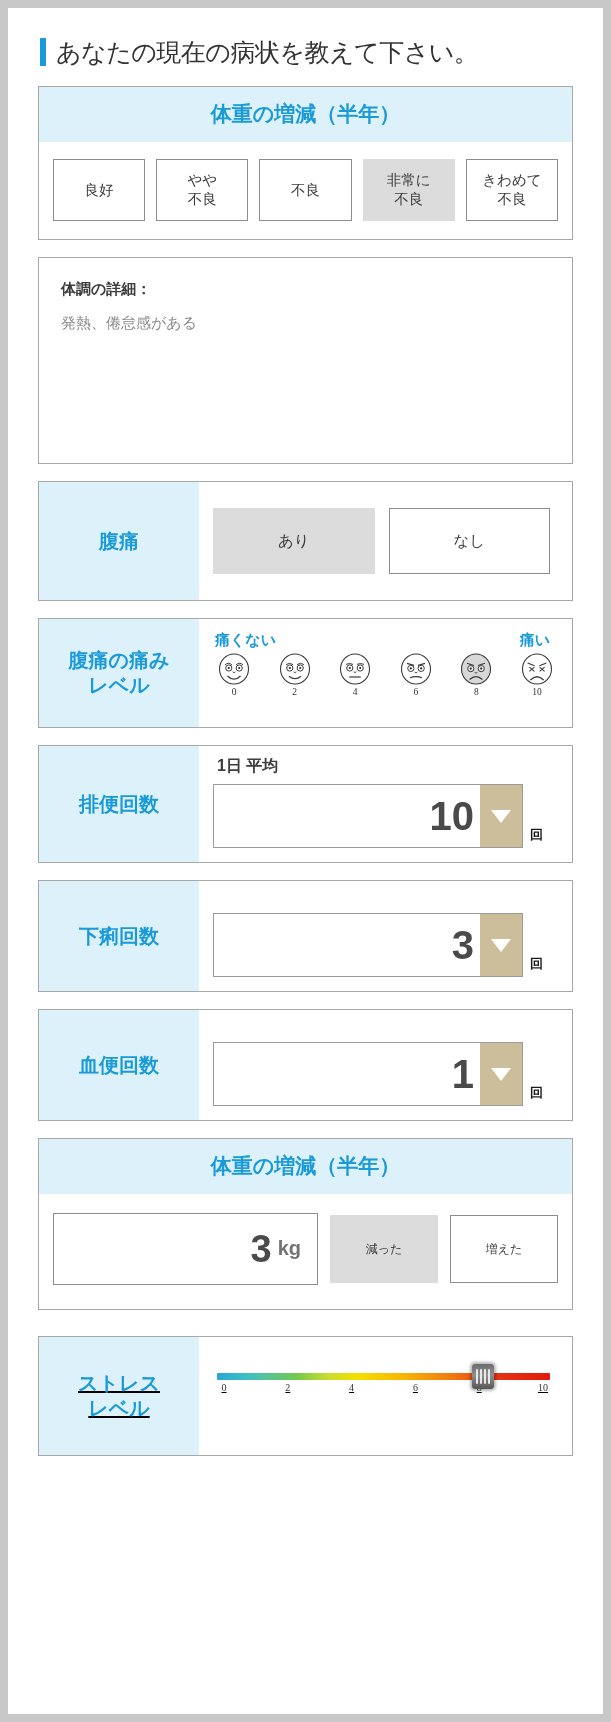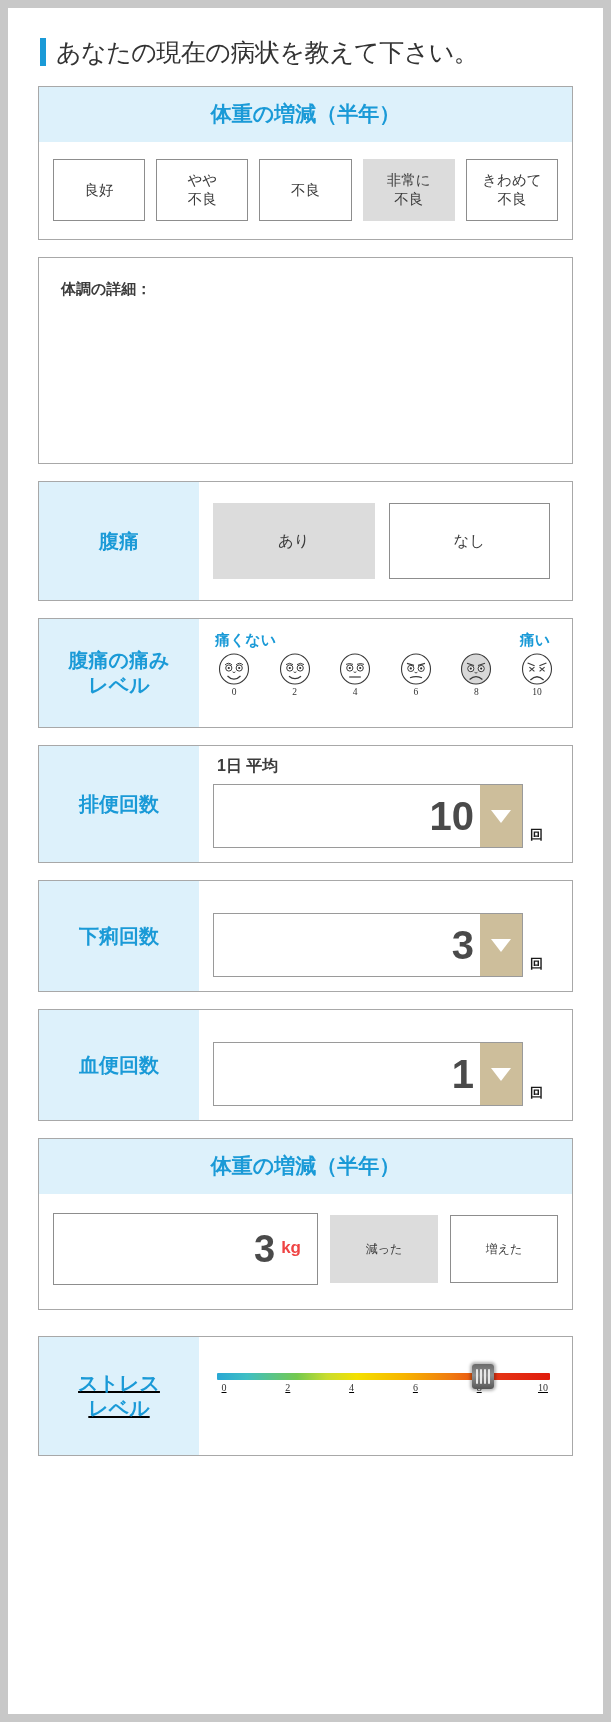--- a/index.html
+++ b/index.html
@@ -102,21 +102,21 @@
     position: relative;
   }
 
   
   .yesno-body {
     display: flex; gap: 14px; align-items: center;
     padding: 22px 22px 22px 14px;
     height: 118px;
   }
   .yesno {
-    flex: 1 1 0; height: 76px;
+    flex: 1 1 0; height: 66px;
     border: 1px solid #8d8d8d; background: #fff;
     color: #3c3c3c; font-size: 15.5px;
     display: flex; align-items: center; justify-content: center;
   }
   .yesno.selected { background: #dcdcdc; border-color: transparent; }
 
   
   .pain-body { padding: 12px 14px 11px 14px; height: 108px; }
   .pain-ends {
     display: flex; justify-content: space-between;
@@ -182,21 +182,21 @@
     align-items: center;
   }
   .kg-box {
     flex: 1 1 0;
     border: 1px solid #8d8d8d; background: #fff;
     height: 72px;
     display: flex; align-items: center; justify-content: flex-end;
     padding-right: 16px; gap: 6px;
   }
   .kg-num { font-size: 38px; font-weight: bold; color: #4a4a4a; line-height: 1; }
-  .kg-unit { font-size: 17px; font-weight: bold; color: #ef4444; padding-bottom: 2px; }
+  .kg-unit { font-size: 20px; font-weight: bold; color: #737373; padding-bottom: 2px; }
   .wbtn {
     flex: 0 0 108px; height: 68px;
     border: 1px solid #8d8d8d; background: #fff;
     color: #3c3c3c; font-size: 12px;
     display: flex; align-items: center; justify-content: center;
   }
   .wbtn.selected { background: #dcdcdc; border-color: transparent; }
 
   
   .stress-body { padding: 30px 22px 30px 18px; height: 118px; }
@@ -251,20 +251,21 @@
       <div class="choice">不良</div>
       <div class="choice selected">非常に
 不良</div>
       <div class="choice">きわめて
 不良</div>
     </div>
   </div>
 
   <div class="memo-card">
     <div class="memo-label">体調の詳細：</div>
+    <div class="memo-value">発熱、倦怠感がある</div>
   </div>
 
   <div class="split">
     <div class="split-label">腹痛</div>
     <div class="split-body">
       <div class="yesno-body">
         <div class="yesno selected">あり</div>
         <div class="yesno">なし</div>
       </div>
     </div>

